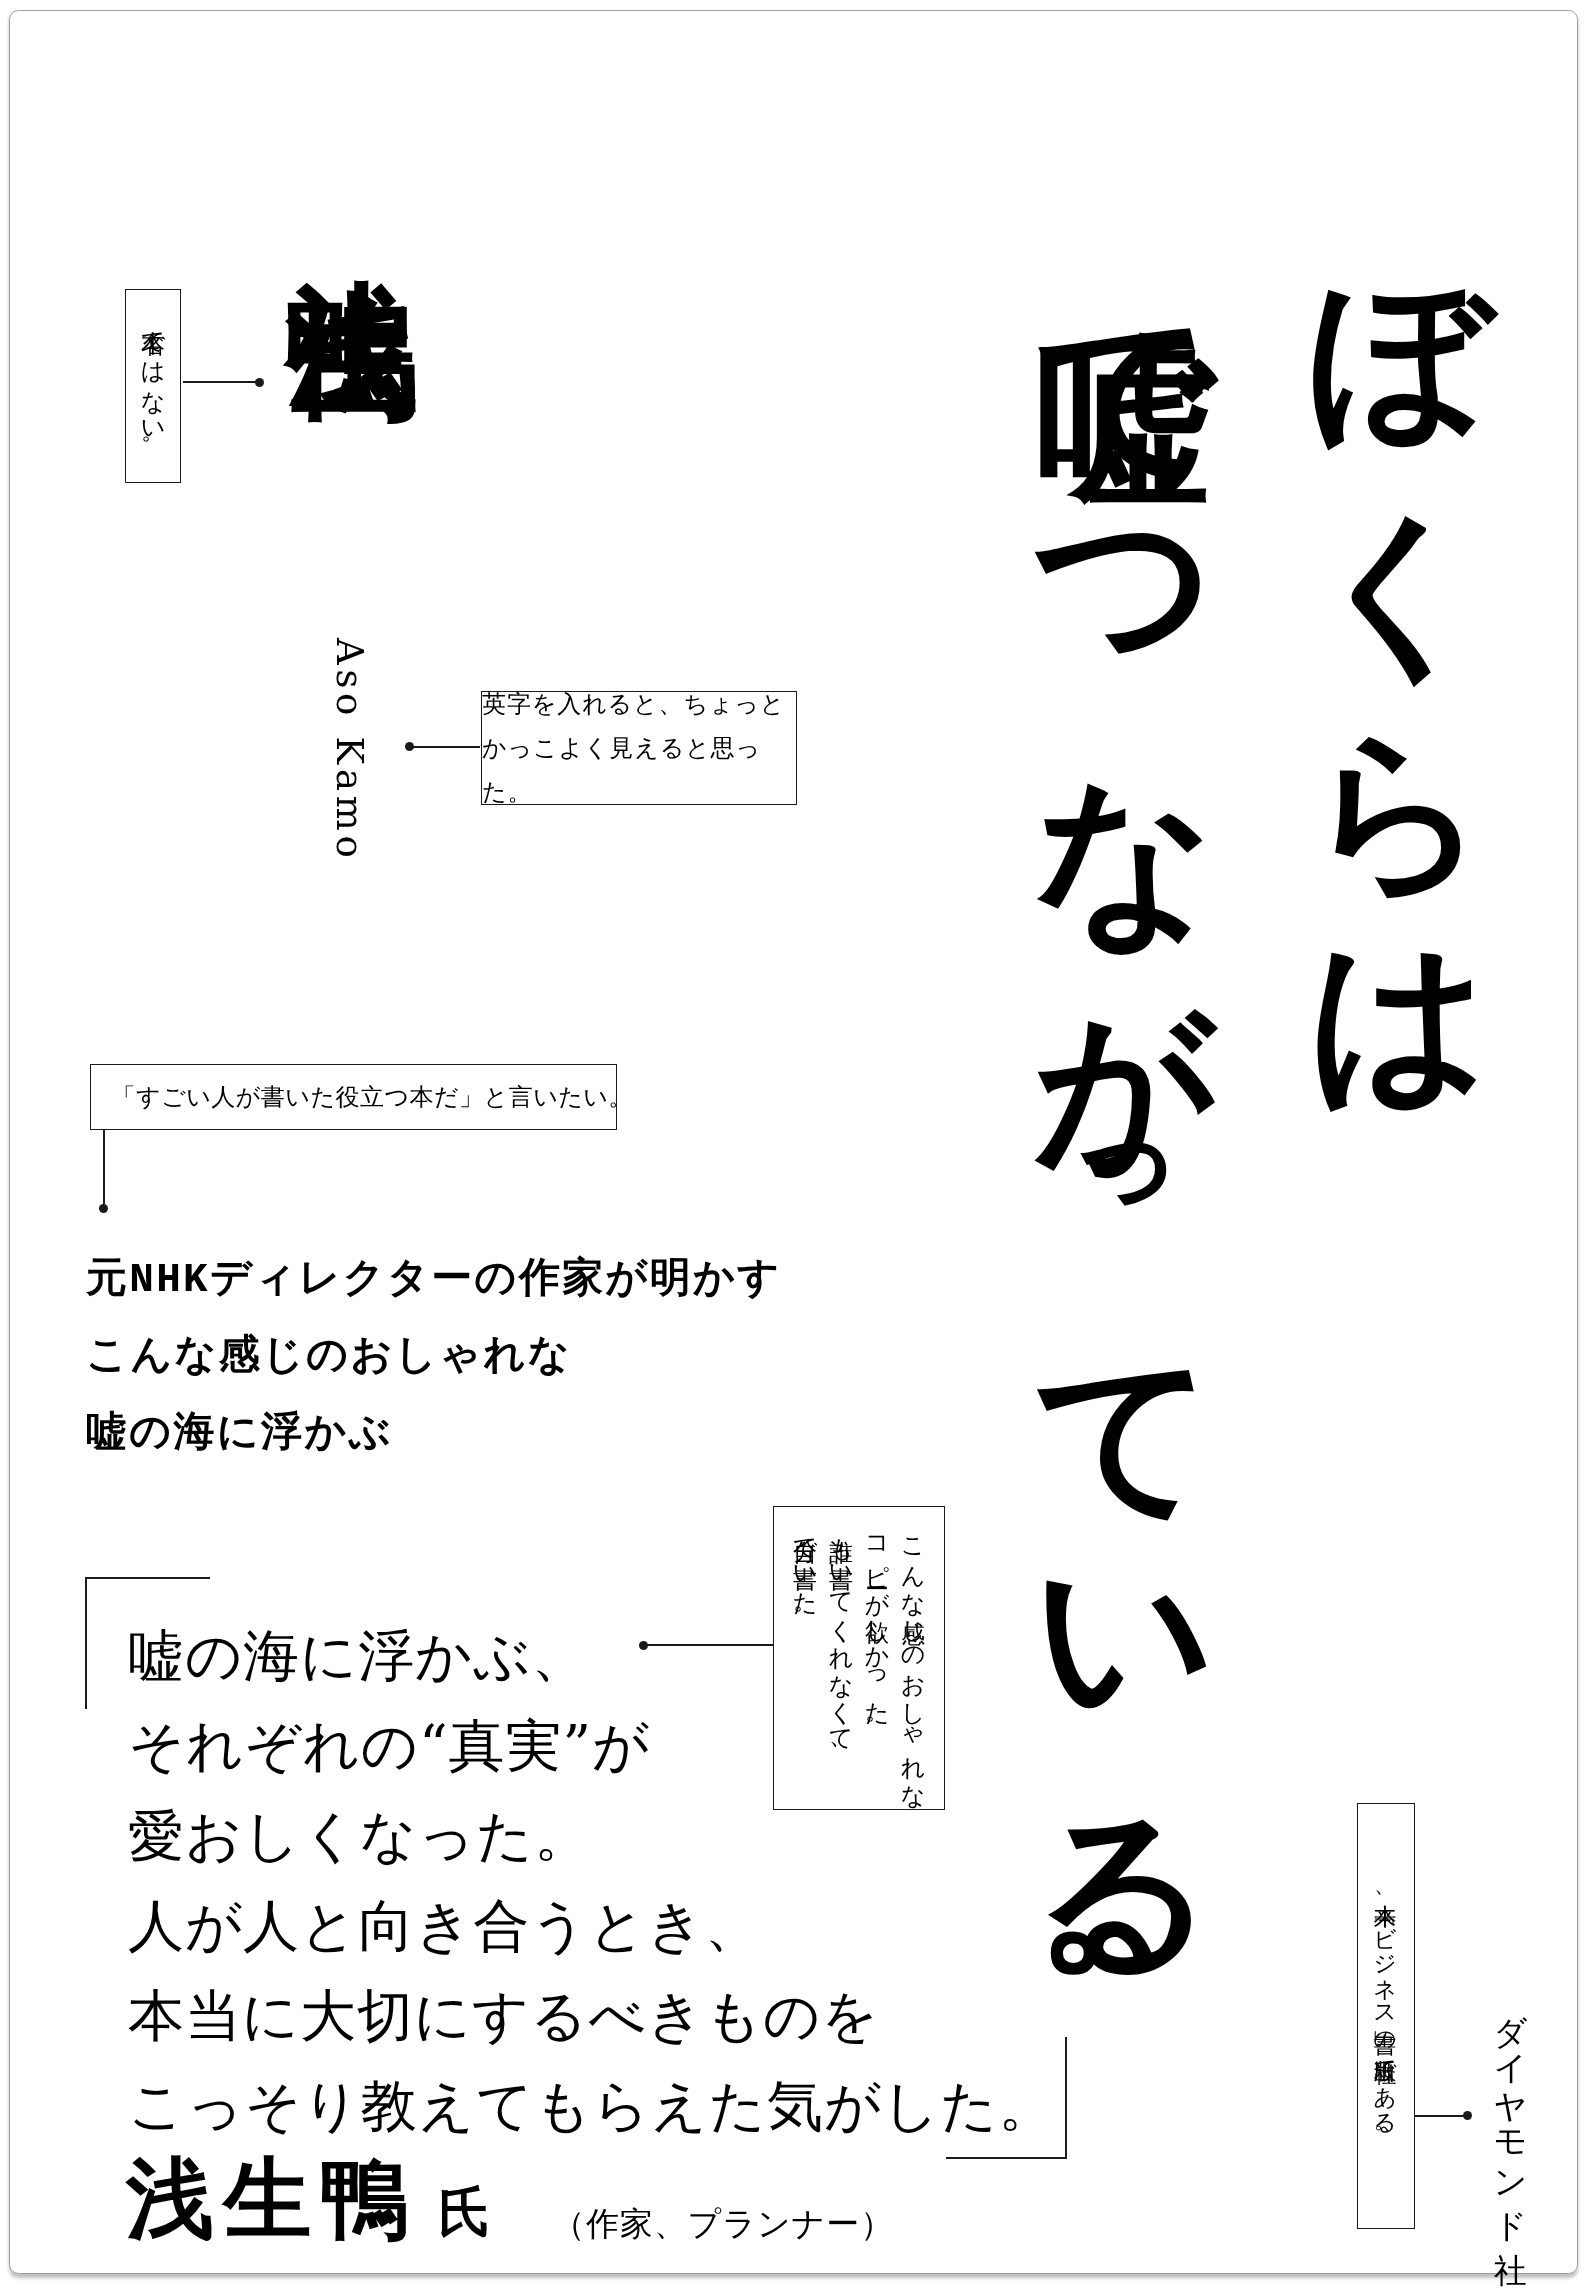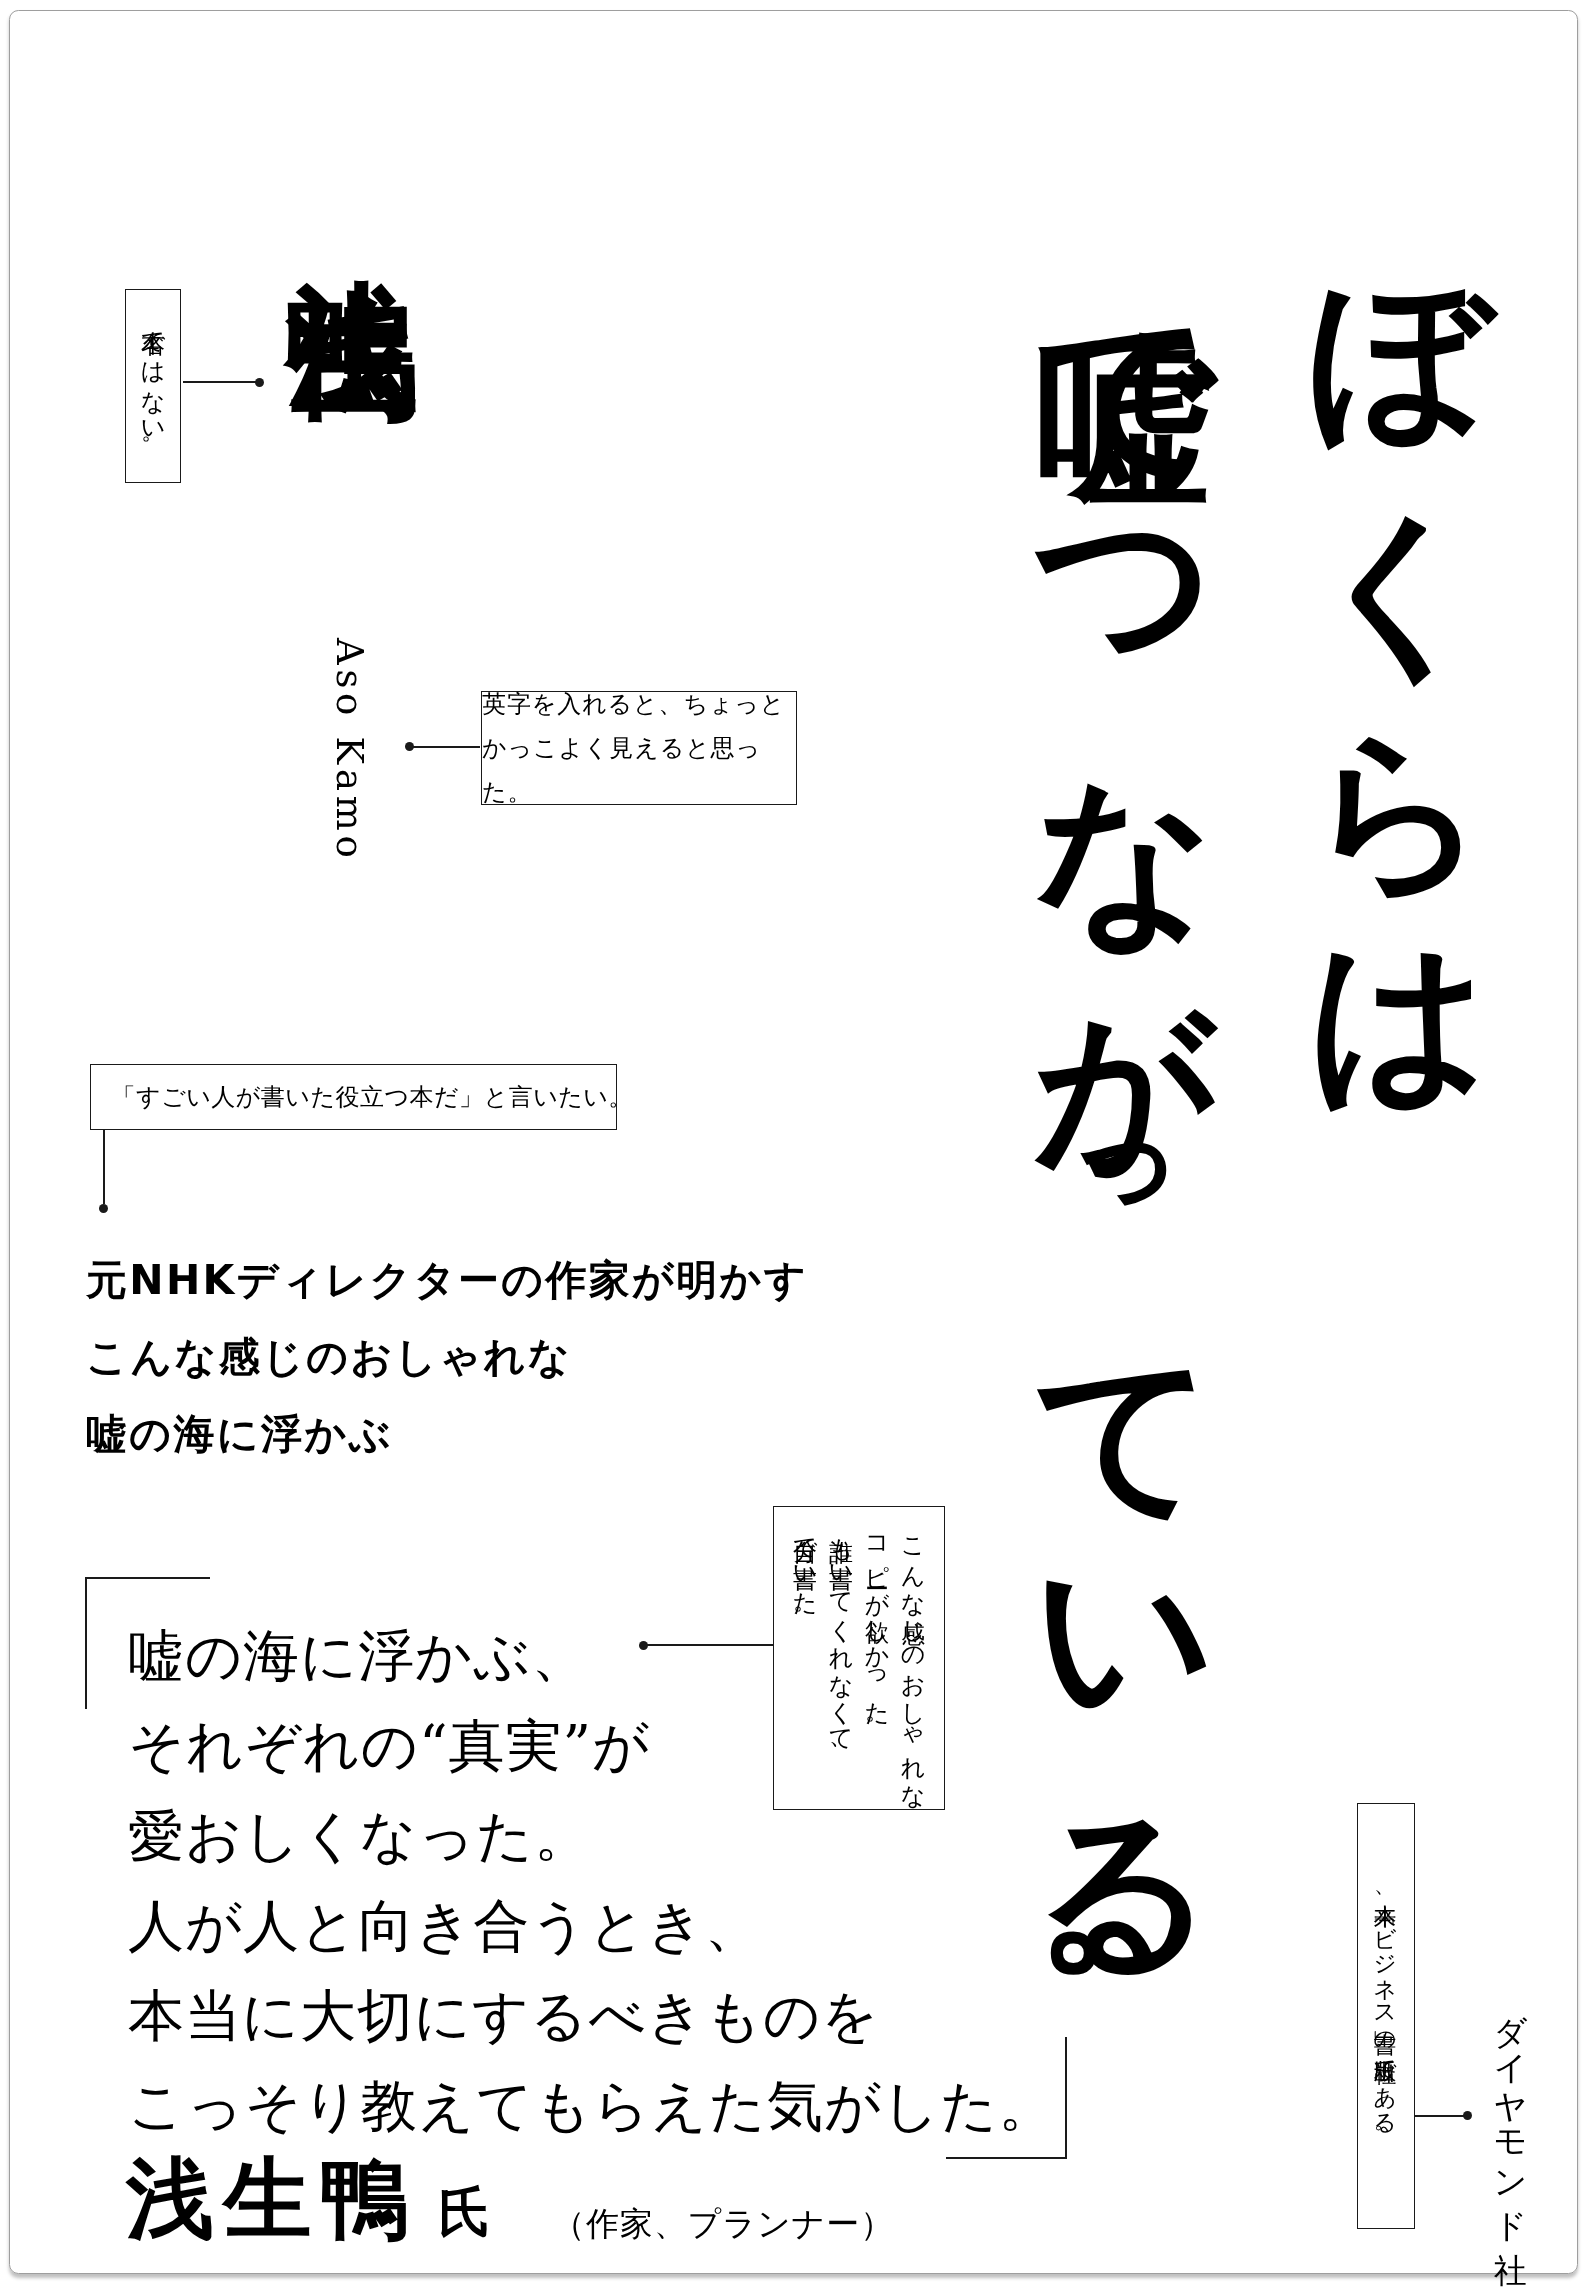--- a/index.html
+++ b/index.html
@@ -75,21 +75,21 @@
   </div>
   <div class="abs callout-dot" style="left:405px;top:742px;"></div>
   <div class="abs callout-line" style="left:413px;top:746px;width:67px;height:1.9px;"></div>
 
   <div class="abs callout-box" style="left:82px;top:1064px;width:527px;height:66px;justify-content:flex-start;padding-left:20.6px;margin-left:8px;">
     <div class="gothic" style="font-size:24px;letter-spacing:0.5px;white-space:nowrap;">「すごい人が書いた役立つ本だ」と言いたい。</div>
   </div>
   <div class="abs callout-line" style="left:103px;top:1129px;width:1.9px;height:75px;"></div>
   <div class="abs callout-dot" style="left:99px;top:1204px;"></div>
 
-  <div class="abs gothic" style="left:86px;top:1242px;">
+  <div class="abs gothic" style="left:86px;top:1242px;font-family:Liberation Mono, monospace;">
     <div class="tagline">元NHKディレクターの作家が明かす</div>
     <div class="tagline">こんな感じのおしゃれな</div>
     <div class="tagline">嘘の海に浮かぶ</div>
   </div>
 
   <div class="abs callout-box" style="left:773px;top:1506px;width:172px;height:304px;">
     <div class="v mincho pre" style="font-size:24px;line-height:36px;letter-spacing:0;">こんな感じのおしゃれな
 コピーが欲しかった。
 誰も書いてくれなくて、
 自分で書いた。</div>

